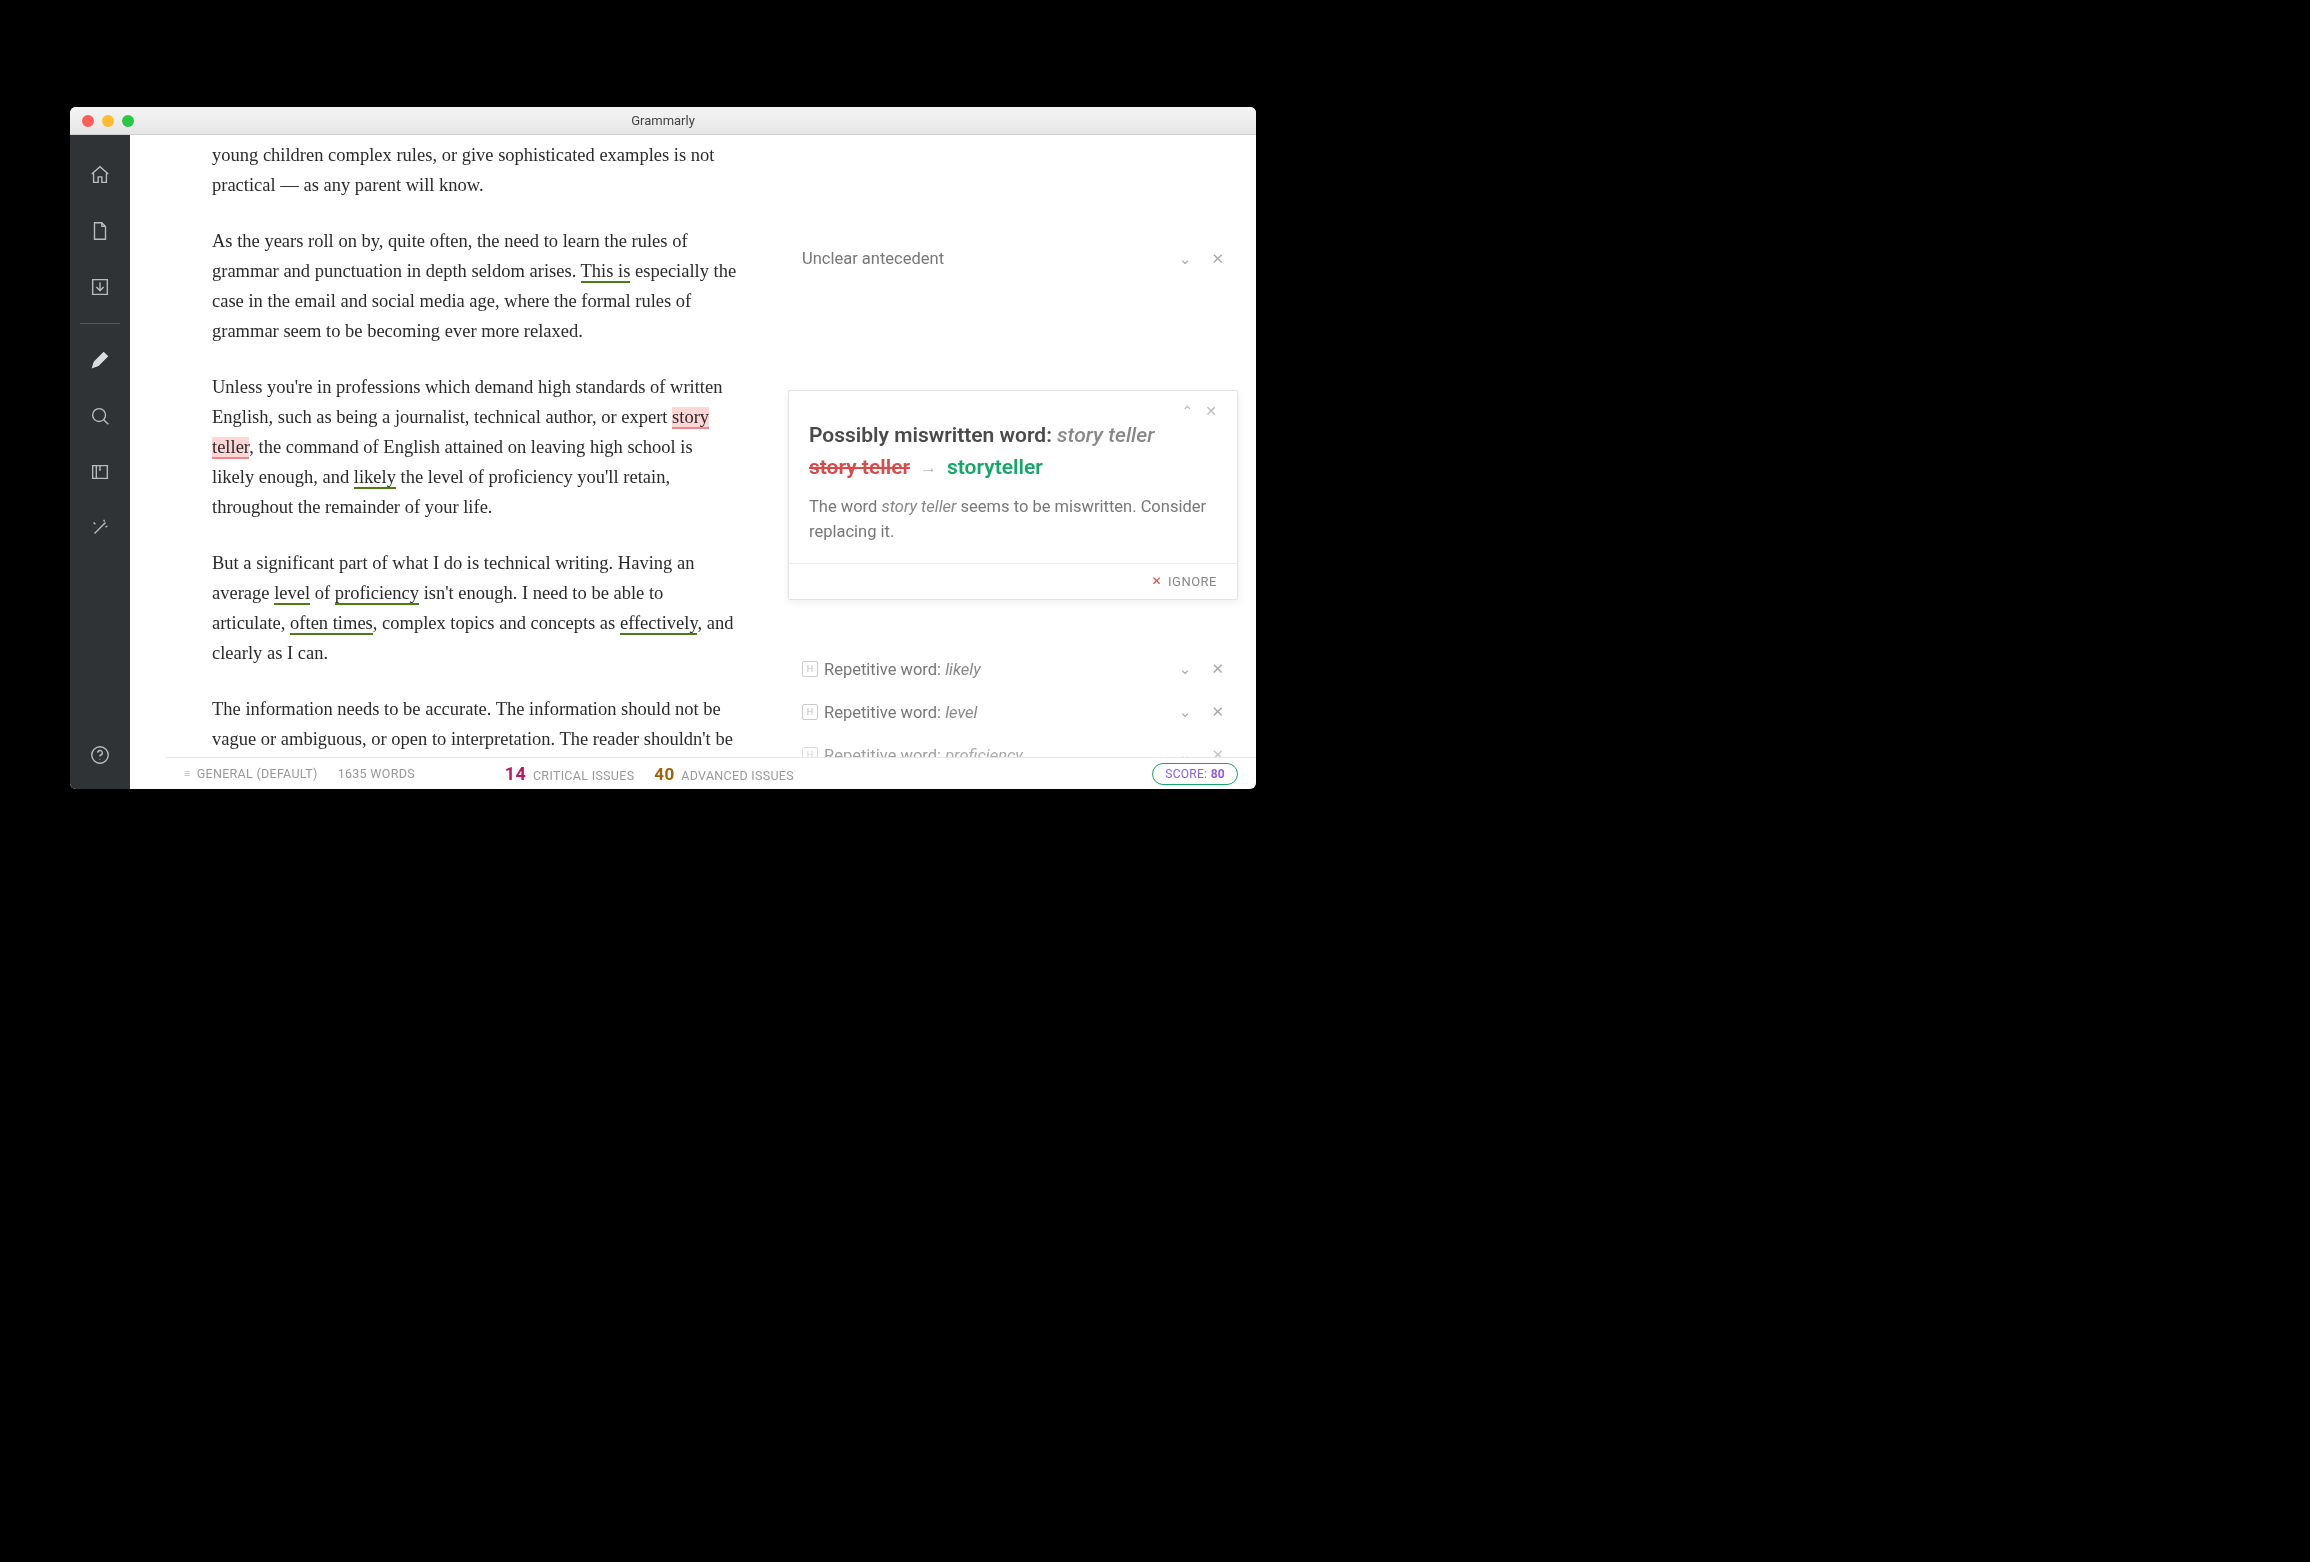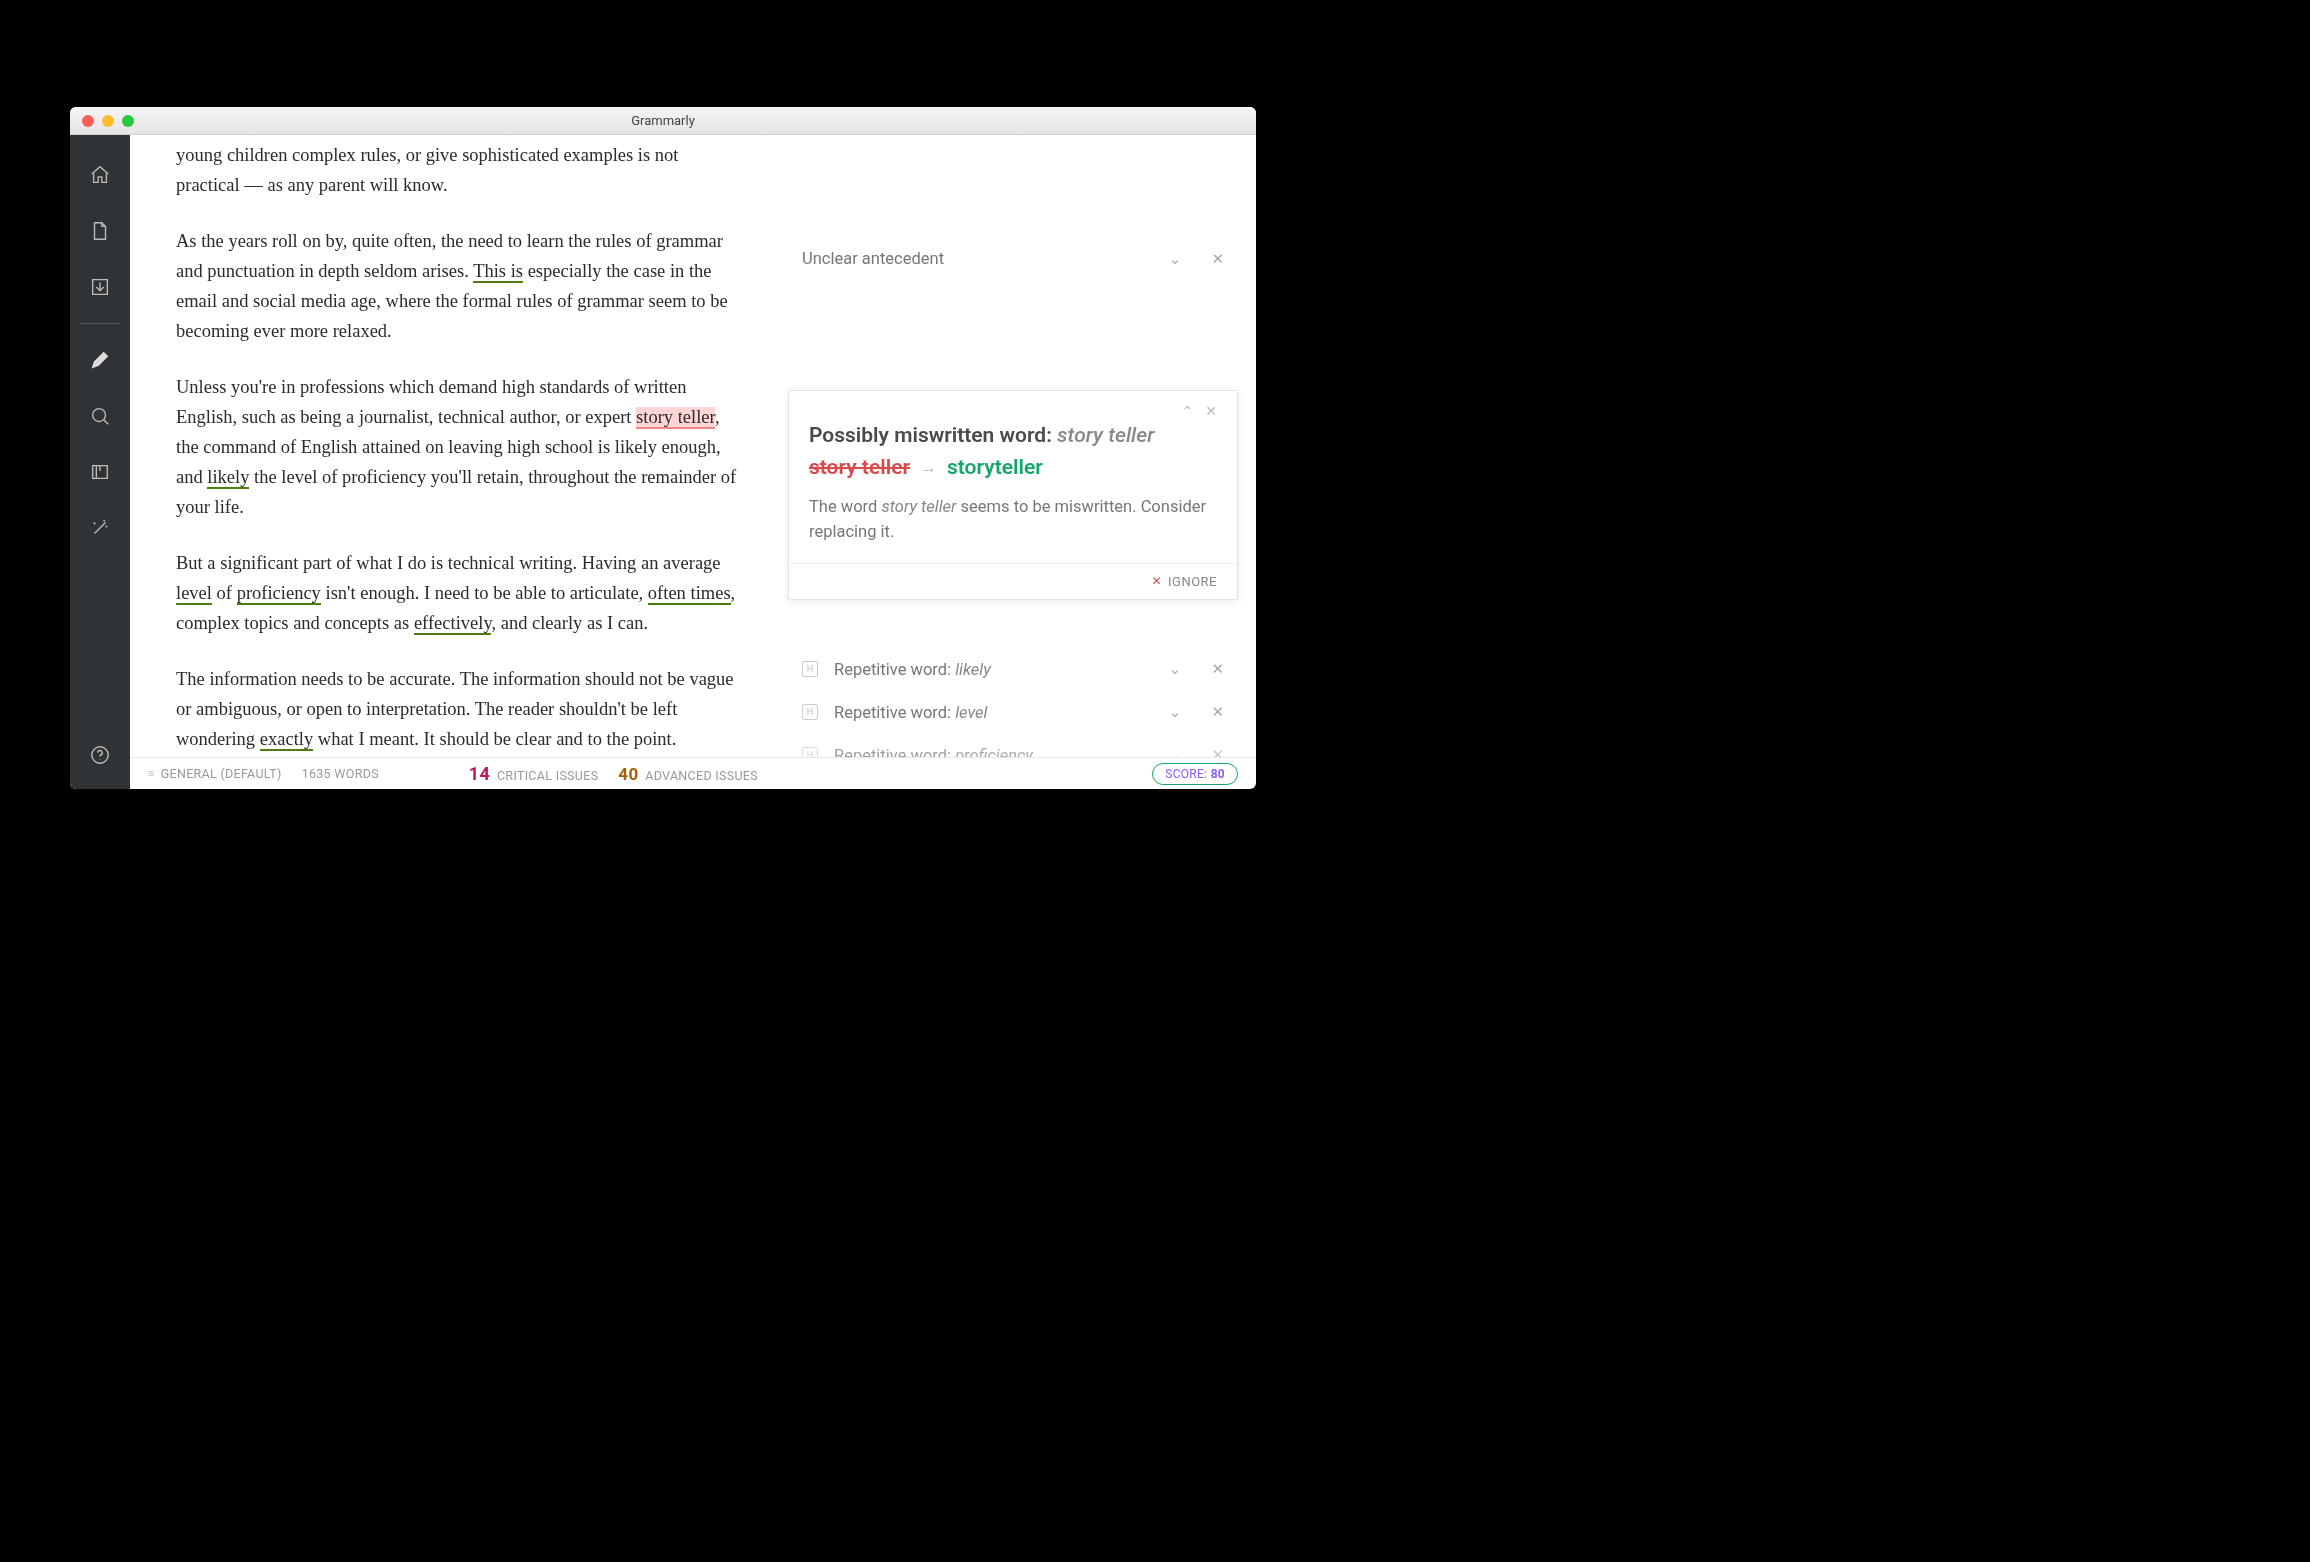--- a/index.html
+++ b/index.html
@@ -79,20 +79,21 @@
     width: 40px;
     height: 1px;
     background: #555;
     margin: -8px 0;
   }
   .editor-area {
     flex: 1;
     display: flex;
     flex-direction: column;
     overflow: hidden;
+    margin-left: 36px;
   }
   .main-row {
     flex: 1;
     display: flex;
     overflow: hidden;
   }
   .text-pane {
     flex: 1.35;
     padding: 6px 46px 20px 46px;
     font-family: Georgia, 'Times New Roman', serif;
@@ -110,21 +111,21 @@
     padding: 12px 14px 0 0;
     overflow: hidden;
     position: relative;
   }
   .issue-collapsed {
     display: flex;
     align-items: center;
     padding: 12px 18px;
     color: #777;
     font-size: 16.5px;
-    gap: 16px;
+    gap: 6px;
   }
   .issue-collapsed .chev, .issue-collapsed .close {
     margin-left: auto;
     color: #aaa;
     cursor: pointer;
     font-size: 15px;
   }
   .issue-collapsed .close { margin-left: 14px; }
   .issue-collapsed .label-italic { font-style: italic; color: #888; }
   .issue-collapsed .prefix-icon {

